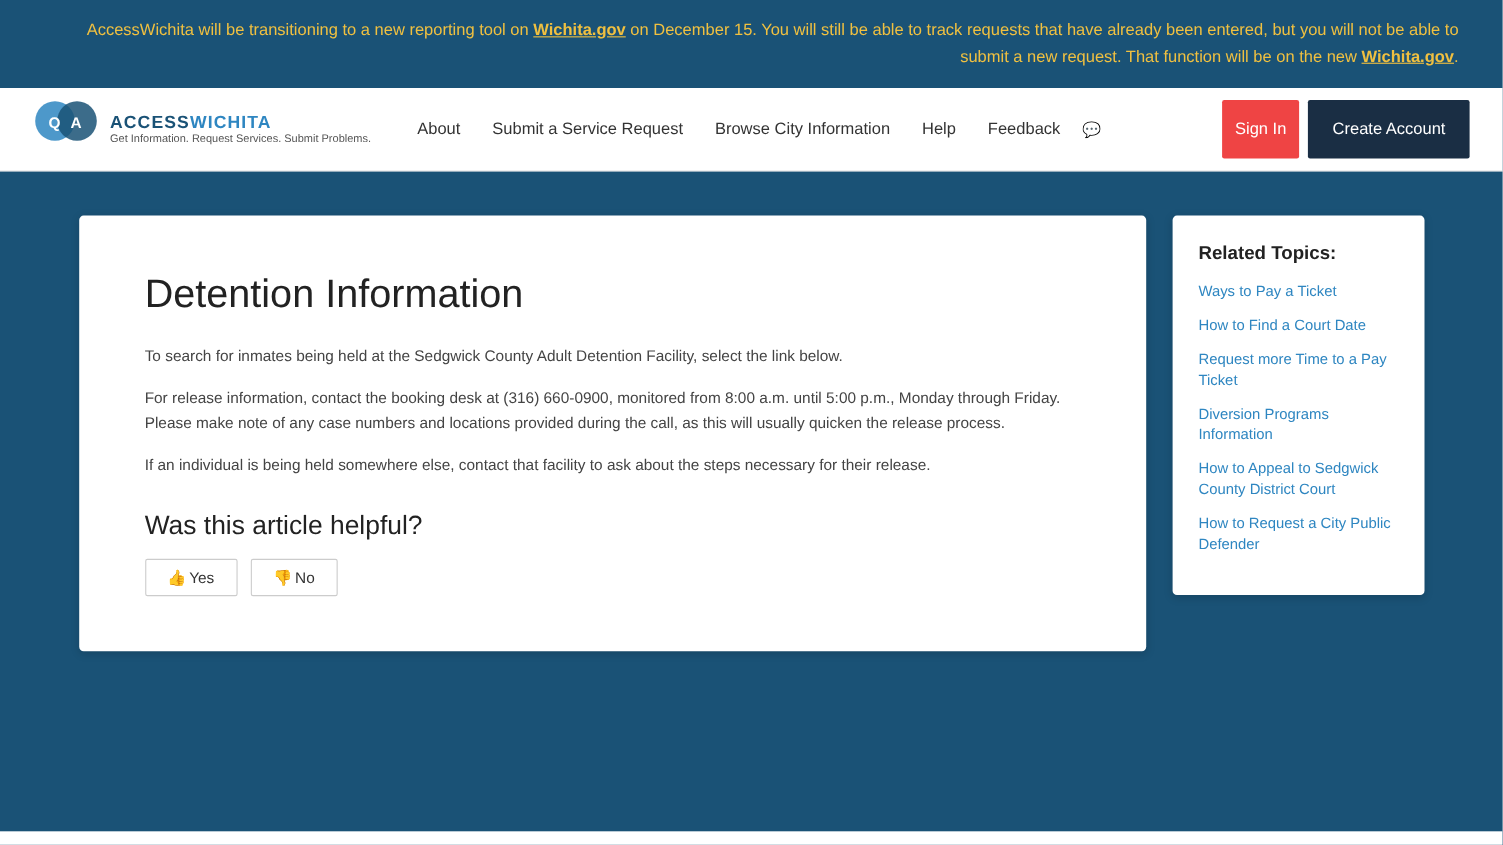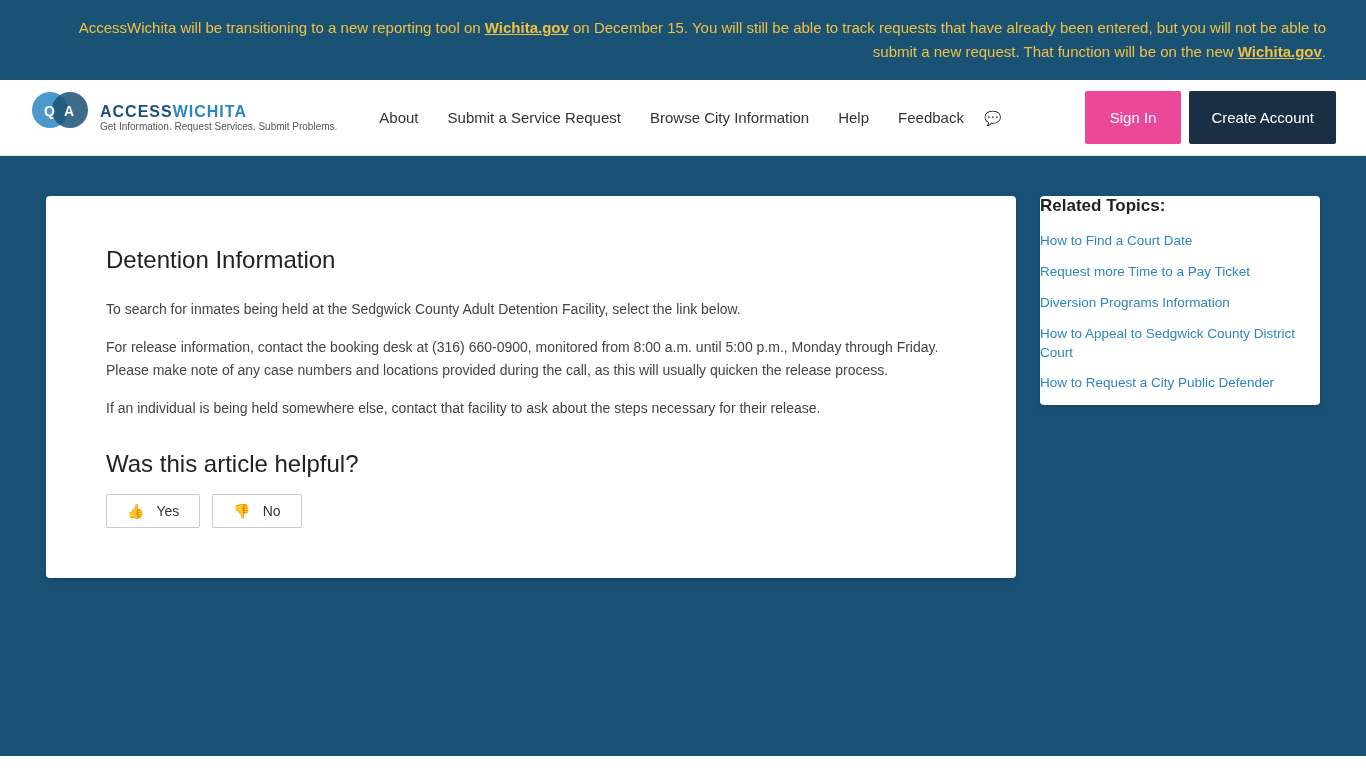--- a/index.html
+++ b/index.html
@@ -72,24 +72,24 @@
       display: flex;
       align-items: center;
       gap: 20px;
     }
     .header-buttons {
       display: flex;
       gap: 8px;
       flex-shrink: 0;
     }
     .btn-signin {
-      background-color: #ec4899;
+      background-color: #ef4444;
       color: #fff;
       border: none;
-      padding: 10px 25px;
+      padding: 10px 12px;
       font-size: 15px;
       cursor: pointer;
       border-radius: 2px;
     }
     .btn-create {
       background-color: #1a2e44;
       color: #fff;
       border: none;
       padding: 18px 22px;
       font-size: 15px;
@@ -111,21 +111,21 @@
     
     .main-card {
       background: #fff;
       border-radius: 4px;
       padding: 50px 60px 50px 60px;
       max-width: 970px;
       flex: 1;
       box-shadow: 0 2px 8px rgba(0,0,0,0.15);
     }
     .main-card h1 {
-      font-size: 24px;
+      font-size: 36px;
       font-weight: 400;
       color: #222;
       margin-bottom: 24px;
     }
     .main-card p {
       font-size: 14px;
       color: #444;
       line-height: 1.6;
       margin-bottom: 16px;
     }
@@ -144,35 +144,36 @@
       color: #222;
       margin-bottom: 16px;
     }
     .helpful-buttons {
       display: flex;
       gap: 12px;
     }
     .btn-yes, .btn-no {
       display: flex;
       align-items: center;
-      gap: 12px;
+      gap: 2px;
       padding: 8px 20px;
       font-size: 14px;
       border: 1px solid #ccc;
       background: #fff;
       cursor: pointer;
       border-radius: 2px;
       color: #333;
     }
 
     
     .sidebar-card {
       background: #fff;
       border-radius: 4px;
-      width: 280px;
+      padding: 24px;
+      width: 229px;
       flex-shrink: 0;
       box-shadow: 0 2px 8px rgba(0,0,0,0.15);
     }
     .sidebar-card h3 {
       font-size: 17px;
       font-weight: bold;
       color: #222;
       margin-bottom: 16px;
     }
     .sidebar-card ul {
@@ -253,20 +254,21 @@
           <span class="thumb-down"></span>
           <span>No</span>
         </button>
       </div>
     </div>
   </div>
 
   <div class="sidebar-card">
     <h3>Related Topics:</h3>
     <ul>
+      <li><a href="#">Ways to Pay a Ticket</a></li>
       <li><a href="#">How to Find a Court Date</a></li>
       <li><a href="#">Request more Time to a Pay Ticket</a></li>
       <li><a href="#">Diversion Programs Information</a></li>
       <li><a href="#">How to Appeal to Sedgwick County District Court</a></li>
       <li><a href="#">How to Request a City Public Defender</a></li>
     </ul>
   </div>
 
 </div>
 

